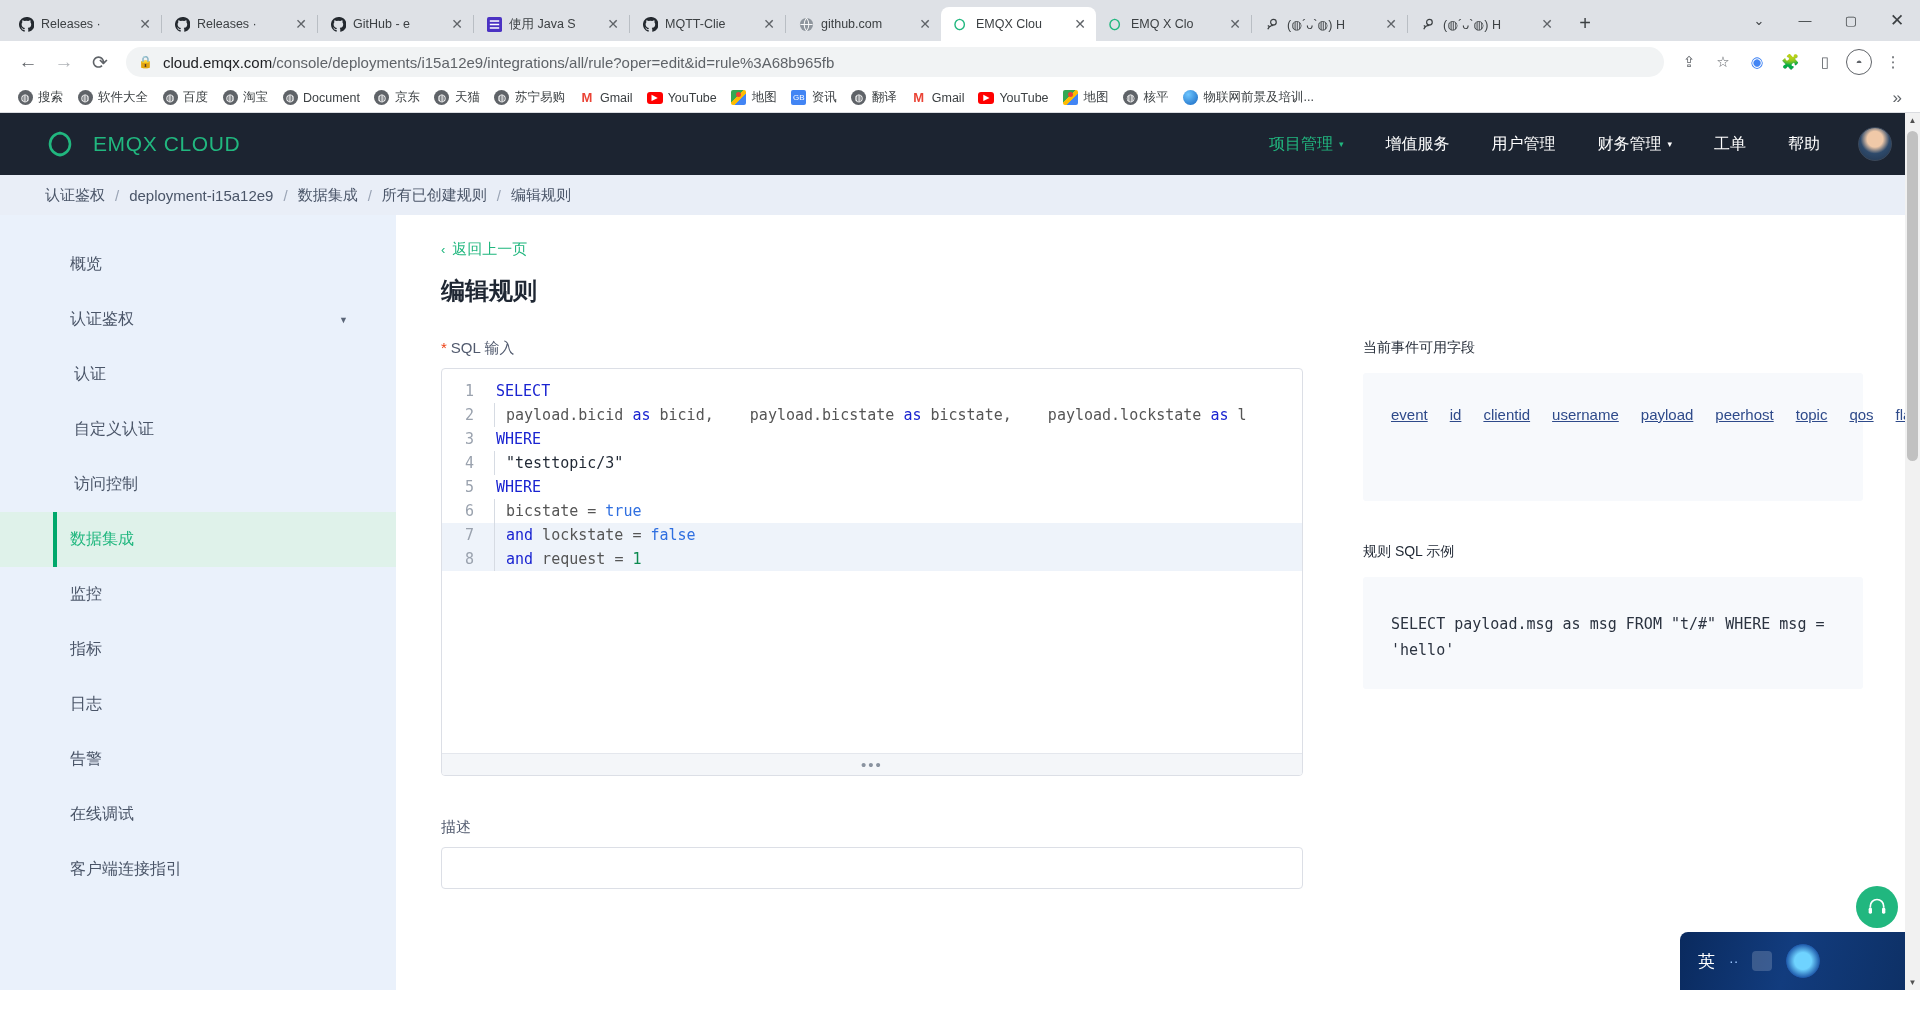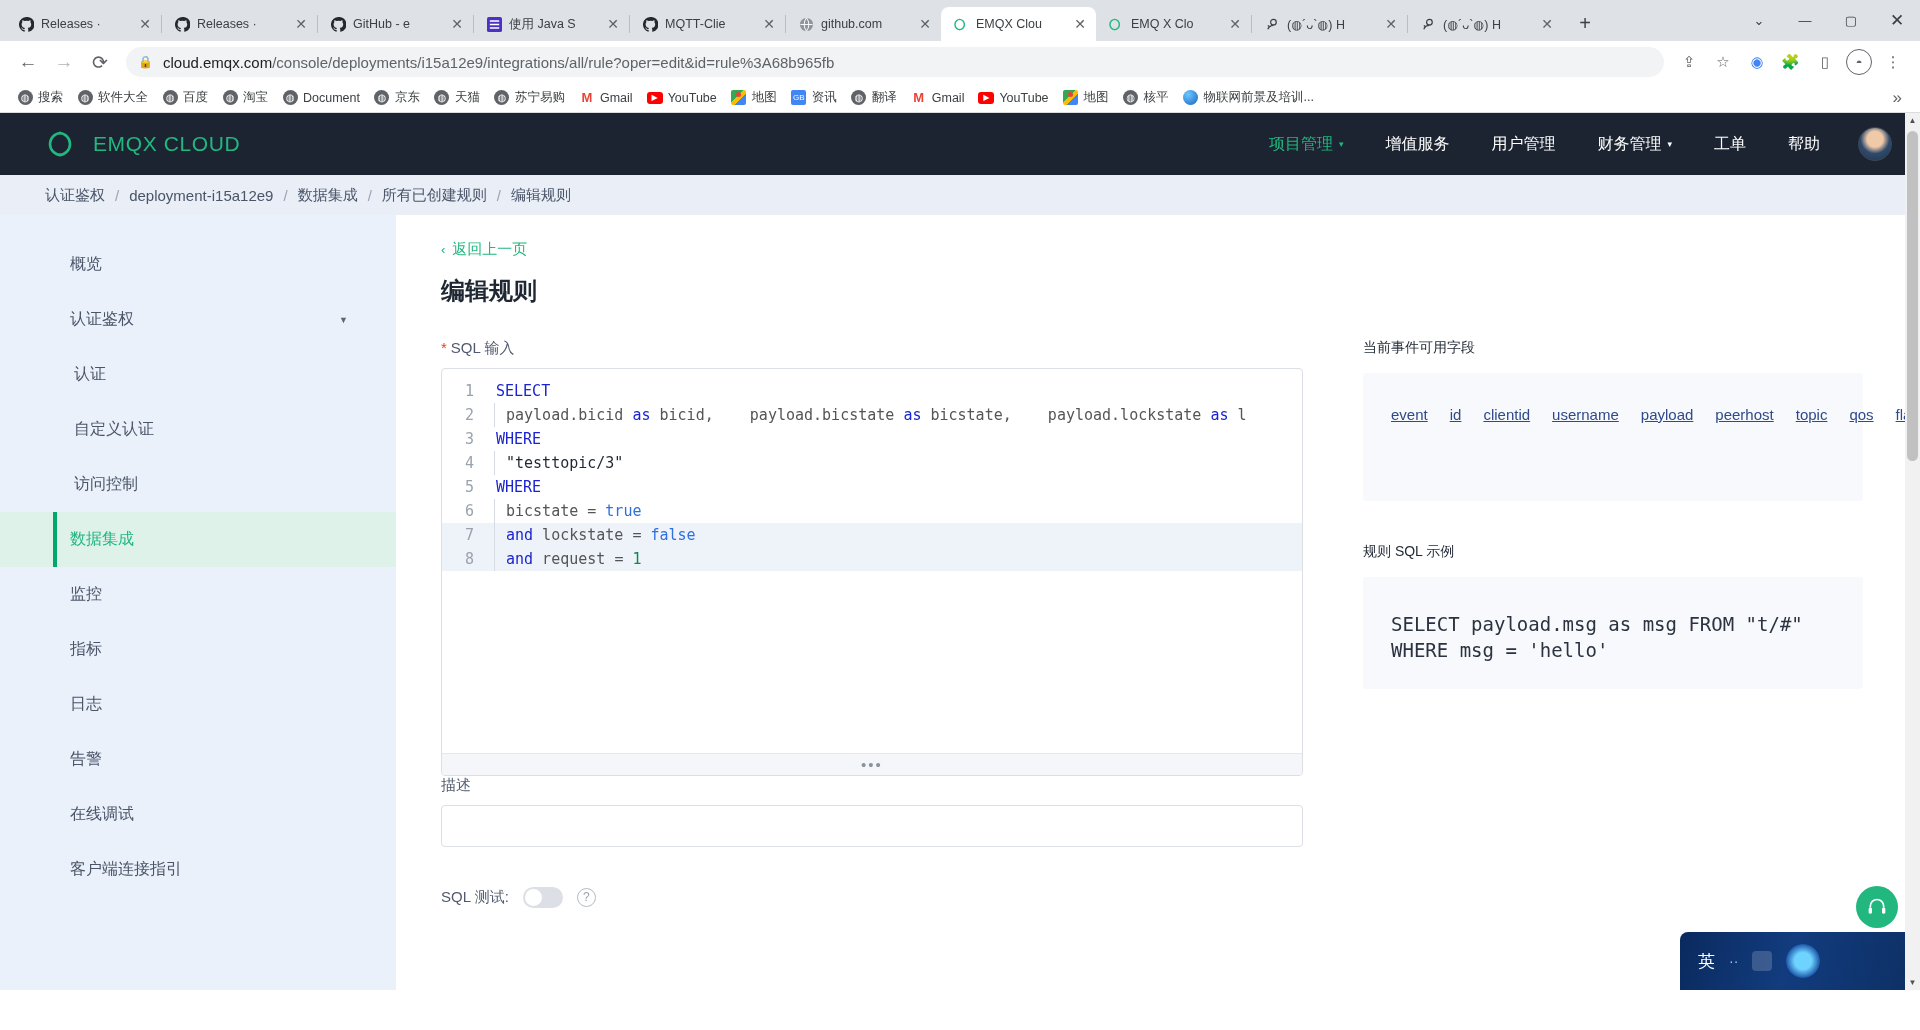--- a/index.html
+++ b/index.html
@@ -168,41 +168,41 @@
   .num { color:#0b8a4f; }
   .op { color:#555; }
   .guide { border-left:1px solid #d6dbe3; margin-left:4px; padding-left:11px; }
   #cursor-mark { position:absolute; left:455px; top:403px; width:1px;height:13px;background:#8a93a0;}
   #editor-footer {
     position:absolute; left:0; right:0; bottom:0; height:22px; background:#f4f6f9;
     border-top:1px solid #e4e7ed; display:flex; align-items:center; justify-content:center;
     color:#8a93a0; font-size:15px; letter-spacing:2px; line-height:10px;
   }
 
-  #desc-label { }
+  #desc-label { margin-top:42px; }
   #desc-input {
     width:862px; height:42px; border:1px solid #dcdfe6; border-radius:4px;
     background:#fff;
   }
 
   #sqltest-row { display:flex; align-items:center; gap:14px; margin-top:40px; }
   #sqltest-label { font-size:15px; color:#515a6e; }
   .switch { width:40px;height:21px;border-radius:11px;background:#dcdfe6;position:relative;}
   .switch::after{content:"";position:absolute;top:2px;left:2px;width:17px;height:17px;border-radius:50%;background:#fff;}
   .qmark { width:19px;height:19px;border-radius:50%;border:1.4px solid #b4bac4;color:#9aa2ae;
            font-size:12px;line-height:17px;text-align:center;}
 
   .panel-title { font-size:14px; color:#1f2733; margin-bottom:16px; }
   .panel-box { background:#f7f9fc; border-radius:3px; padding:26px 28px; }
   #fields-box { min-height:128px; }
   .field-tag { color:#2e4a8a; text-decoration:underline; font-size:15px;
                margin-right:22px; line-height:32px; white-space:nowrap; }
   #example-box {
     font-family:"DejaVu Sans Mono","Liberation Mono",monospace;
-    font-size:19px; color:#2b3340; line-height:26px; margin-top:8px;
+    font-size:15px; color:#2b3340; line-height:26px; margin-top:8px;
   }
   #rightcol .panel-title.second { margin-top:42px; }
 
   
   #help-bubble {
     position:absolute; right:22px; bottom:62px; width:42px;height:42px;border-radius:50%;
     background:#21b77f; color:#fff; display:flex;align-items:center;justify-content:center;
     font-size:19px;
   }
   #ime-bar {
@@ -597,25 +597,20 @@
                   <div class="cline hl"><span class="lno">7</span><span class="ctext guide"><span class="kw">and</span><span class="op"> lockstate </span><span class="op">= </span><span class="bool">false</span></span></div>
                   <div class="cline hl"><span class="lno">8</span><span class="ctext guide"><span class="kw">and</span><span class="op"> request </span><span class="op">= </span><span class="num">1</span></span></div>
                 </div>
               <div id="cursor-mark"></div>
               <div id="editor-footer">•••</div>
             </div>
 
             <div class="field-label" id="desc-label">描述</div>
             <input id="desc-input" placeholder="" style="">
 
-            <div id="sqltest-row">
-              <span id="sqltest-label">SQL 测试:</span>
-              <span class="switch"></span>
-              <span class="qmark">?</span>
-            </div>
           </div>
 
           <div id="rightcol">
             <div class="panel-title">当前事件可用字段</div>
             <div class="panel-box" id="fields-box"><span class="field-tag">event</span><span class="field-tag">id</span><span class="field-tag">clientid</span><span class="field-tag">username</span><span class="field-tag">payload</span><span class="field-tag">peerhost</span><span class="field-tag">topic</span><span class="field-tag">qos</span><span class="field-tag">flags</span><span class="field-tag">publish_received_at</span></div>
 
             <div class="panel-title second">规则 SQL 示例</div>
             <div class="panel-box">
               <div id="example-box">SELECT payload.msg as msg FROM "t/#" WHERE msg = 'hello'</div>
             </div>

